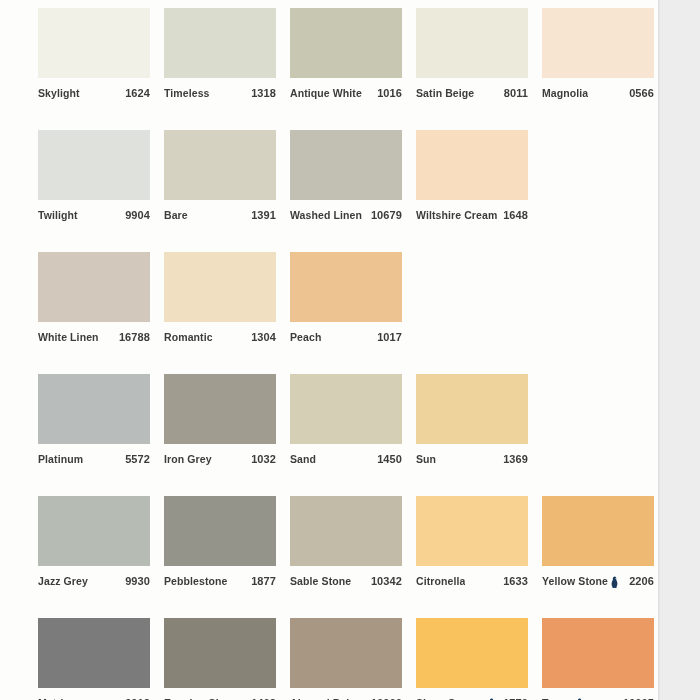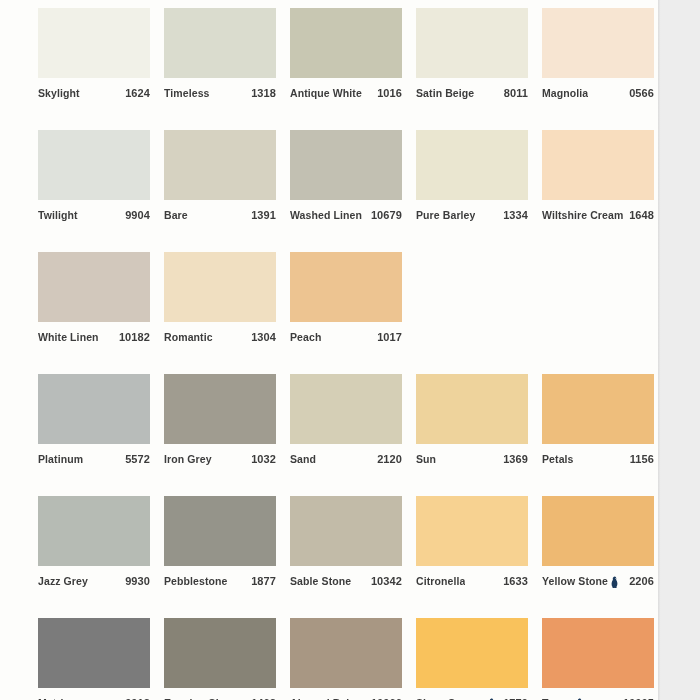--- a/index.html
+++ b/index.html
@@ -193,46 +193,37 @@
           <div class="swatch-cell">
             <span class="swatch-chip" style="background: rgb(194, 192, 178);"></span>
             <div class="swatch-caption">
               <span class="name-wrap">
                 <span class="swatch-name">Washed Linen</span>
               </span>
               <span class="swatch-code">10679</span>
             </div>
           </div>
           <div class="swatch-cell">
-            <span class="swatch-chip" style="background: rgb(234, 230, 208);"></span>
-            <div class="swatch-caption">
-              <span class="name-wrap">
-                <span class="swatch-name">Pure Barley</span>
-              </span>
-              <span class="swatch-code">1334</span>
-            </div>
-          </div>
-          <div class="swatch-cell">
             <span class="swatch-chip" style="background: rgb(248, 221, 190);"></span>
             <div class="swatch-caption">
               <span class="name-wrap">
                 <span class="swatch-name">Wiltshire Cream</span>
               </span>
               <span class="swatch-code">1648</span>
             </div>
           </div>
         </div>
         <div class="swatch-row">
           <div class="swatch-cell">
             <span class="swatch-chip" style="background: rgb(210, 200, 188);"></span>
             <div class="swatch-caption">
               <span class="name-wrap">
                 <span class="swatch-name">White Linen</span>
               </span>
-              <span class="swatch-code">10182</span>
+              <span class="swatch-code">16788</span>
             </div>
           </div>
           <div class="swatch-cell">
             <span class="swatch-chip" style="background: rgb(240, 223, 193);"></span>
             <div class="swatch-caption">
               <span class="name-wrap">
                 <span class="swatch-name">Romantic</span>
               </span>
               <span class="swatch-code">1304</span>
             </div>
@@ -265,39 +256,30 @@
               </span>
               <span class="swatch-code">1032</span>
             </div>
           </div>
           <div class="swatch-cell">
             <span class="swatch-chip" style="background: rgb(213, 207, 182);"></span>
             <div class="swatch-caption">
               <span class="name-wrap">
                 <span class="swatch-name">Sand</span>
               </span>
-              <span class="swatch-code">2120</span>
+              <span class="swatch-code">1450</span>
             </div>
           </div>
           <div class="swatch-cell">
             <span class="swatch-chip" style="background: rgb(238, 211, 156);"></span>
             <div class="swatch-caption">
               <span class="name-wrap">
                 <span class="swatch-name">Sun</span>
               </span>
               <span class="swatch-code">1369</span>
-            </div>
-          </div>
-          <div class="swatch-cell">
-            <span class="swatch-chip" style="background: rgb(238, 190, 124);"></span>
-            <div class="swatch-caption">
-              <span class="name-wrap">
-                <span class="swatch-name">Petals</span>
-              </span>
-              <span class="swatch-code">1156</span>
             </div>
           </div>
         </div>
         <div class="swatch-row">
           <div class="swatch-cell">
             <span class="swatch-chip" style="background: rgb(182, 187, 180);"></span>
             <div class="swatch-caption">
               <span class="name-wrap">
                 <span class="swatch-name">Jazz Grey</span>
               </span>

